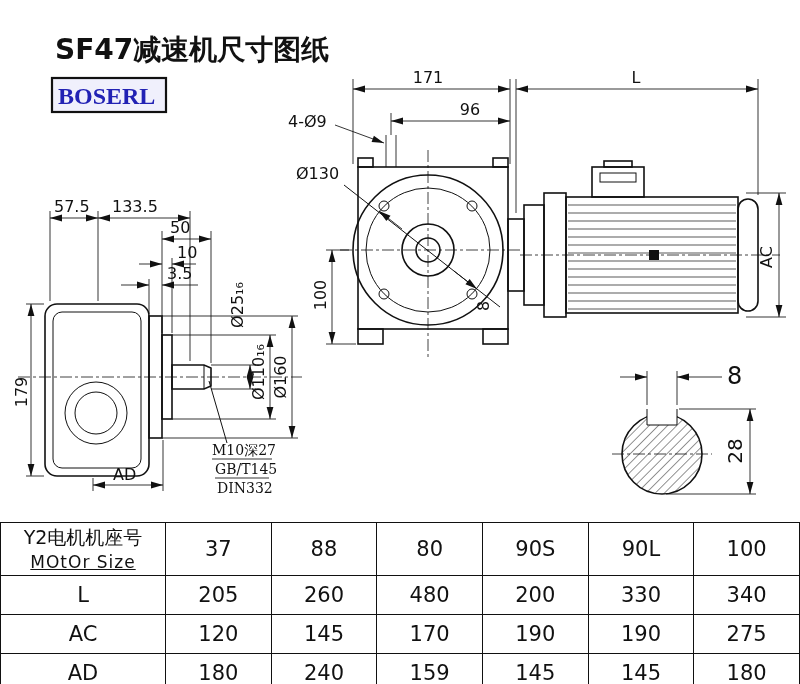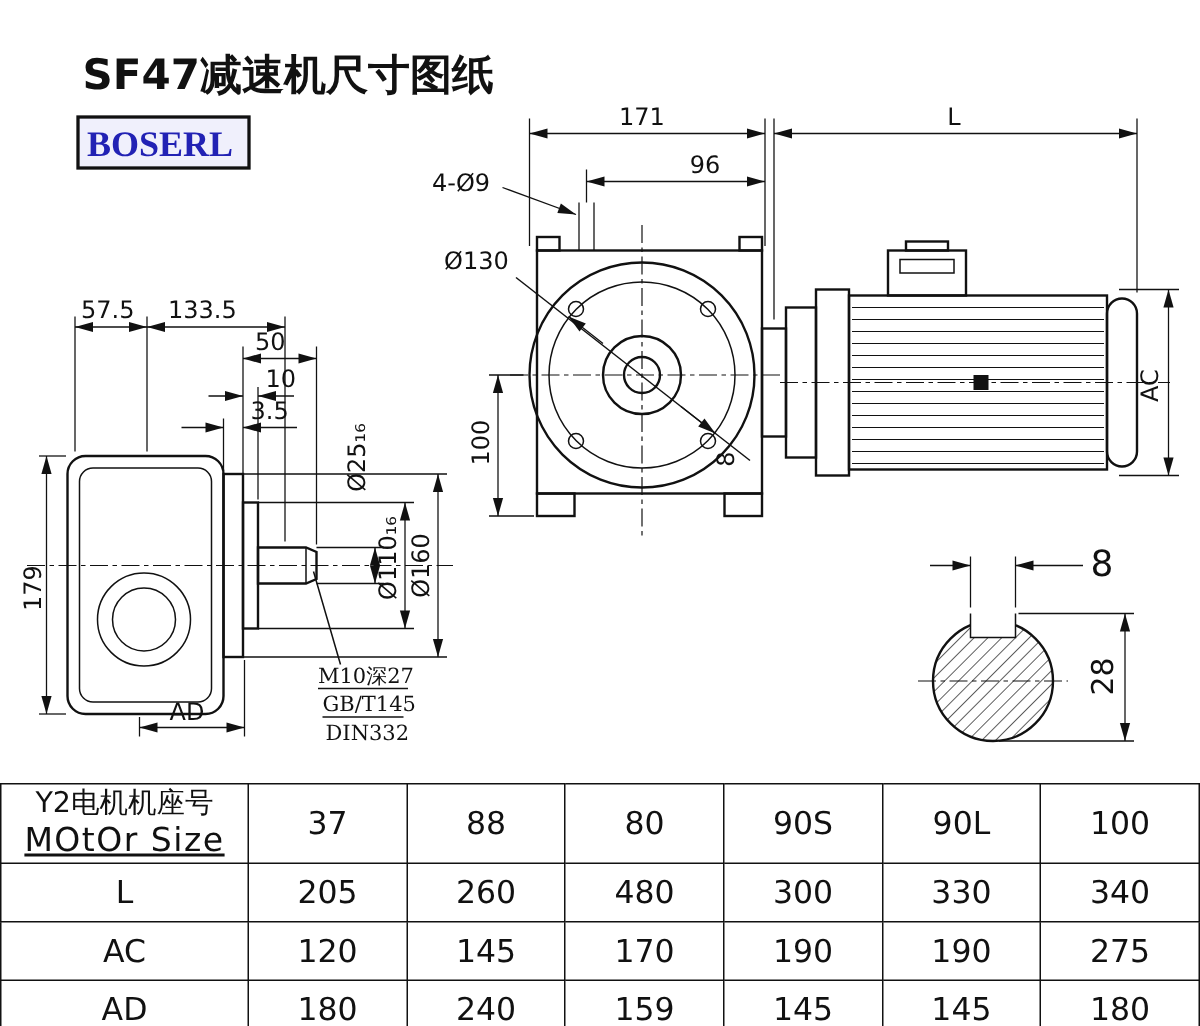--- a/index.html
+++ b/index.html
@@ -18,21 +18,21 @@
   .fin{stroke:#111;stroke-width:0.7;}
   .xl{stroke:#111;stroke-width:0.85;fill:none;}
   .dim{stroke:#111;stroke-width:0.85;fill:none;marker-start:url(#arr);marker-end:url(#arr);}
   .de{stroke:#111;stroke-width:0.85;fill:none;marker-end:url(#arr);}
   .cl{stroke:#111;stroke-width:0.8;stroke-dasharray:12 3 3 3;fill:none;}
   table{border-collapse:collapse;table-layout:fixed;width:800px;}
   td{border:1.6px solid #111;text-align:center;vertical-align:middle;font-size:21px;padding:0;background:#fff;}
   tr.hdr td{height:52px;}
   tr.row td{height:38px;}
   .h1{font-size:19px;line-height:1.3;}
-  .h2{font-size:22px;text-decoration:underline;line-height:1.2;letter-spacing:1px;}
+  .h2{font-size:17px;text-decoration:underline;line-height:1.2;letter-spacing:1px;}
 </style>
 </head>
 <body>
 
 <div id="sheet">
 
 <svg width="800" height="505" viewBox="0 0 800 505">
   <defs>
     <marker id="arr" markerUnits="userSpaceOnUse" markerWidth="14" markerHeight="10" refX="13" refY="5" orient="auto-start-reverse">
       <path d="M1,1.6 L13,5 L1,8.4 Z" fill="#111"></path>
@@ -239,21 +239,21 @@
     <td>80</td>
     <td>90S</td>
     <td>90L</td>
     <td>100</td>
   </tr>
   <tr class="row">
     <td>L</td>
     <td>205</td>
     <td>260</td>
     <td>480</td>
-    <td>300</td>
+    <td>200</td>
     <td>330</td>
     <td>340</td>
   </tr>
   <tr class="row">
     <td>AC</td>
     <td>120</td>
     <td>145</td>
     <td>170</td>
     <td>190</td>
     <td>190</td>

